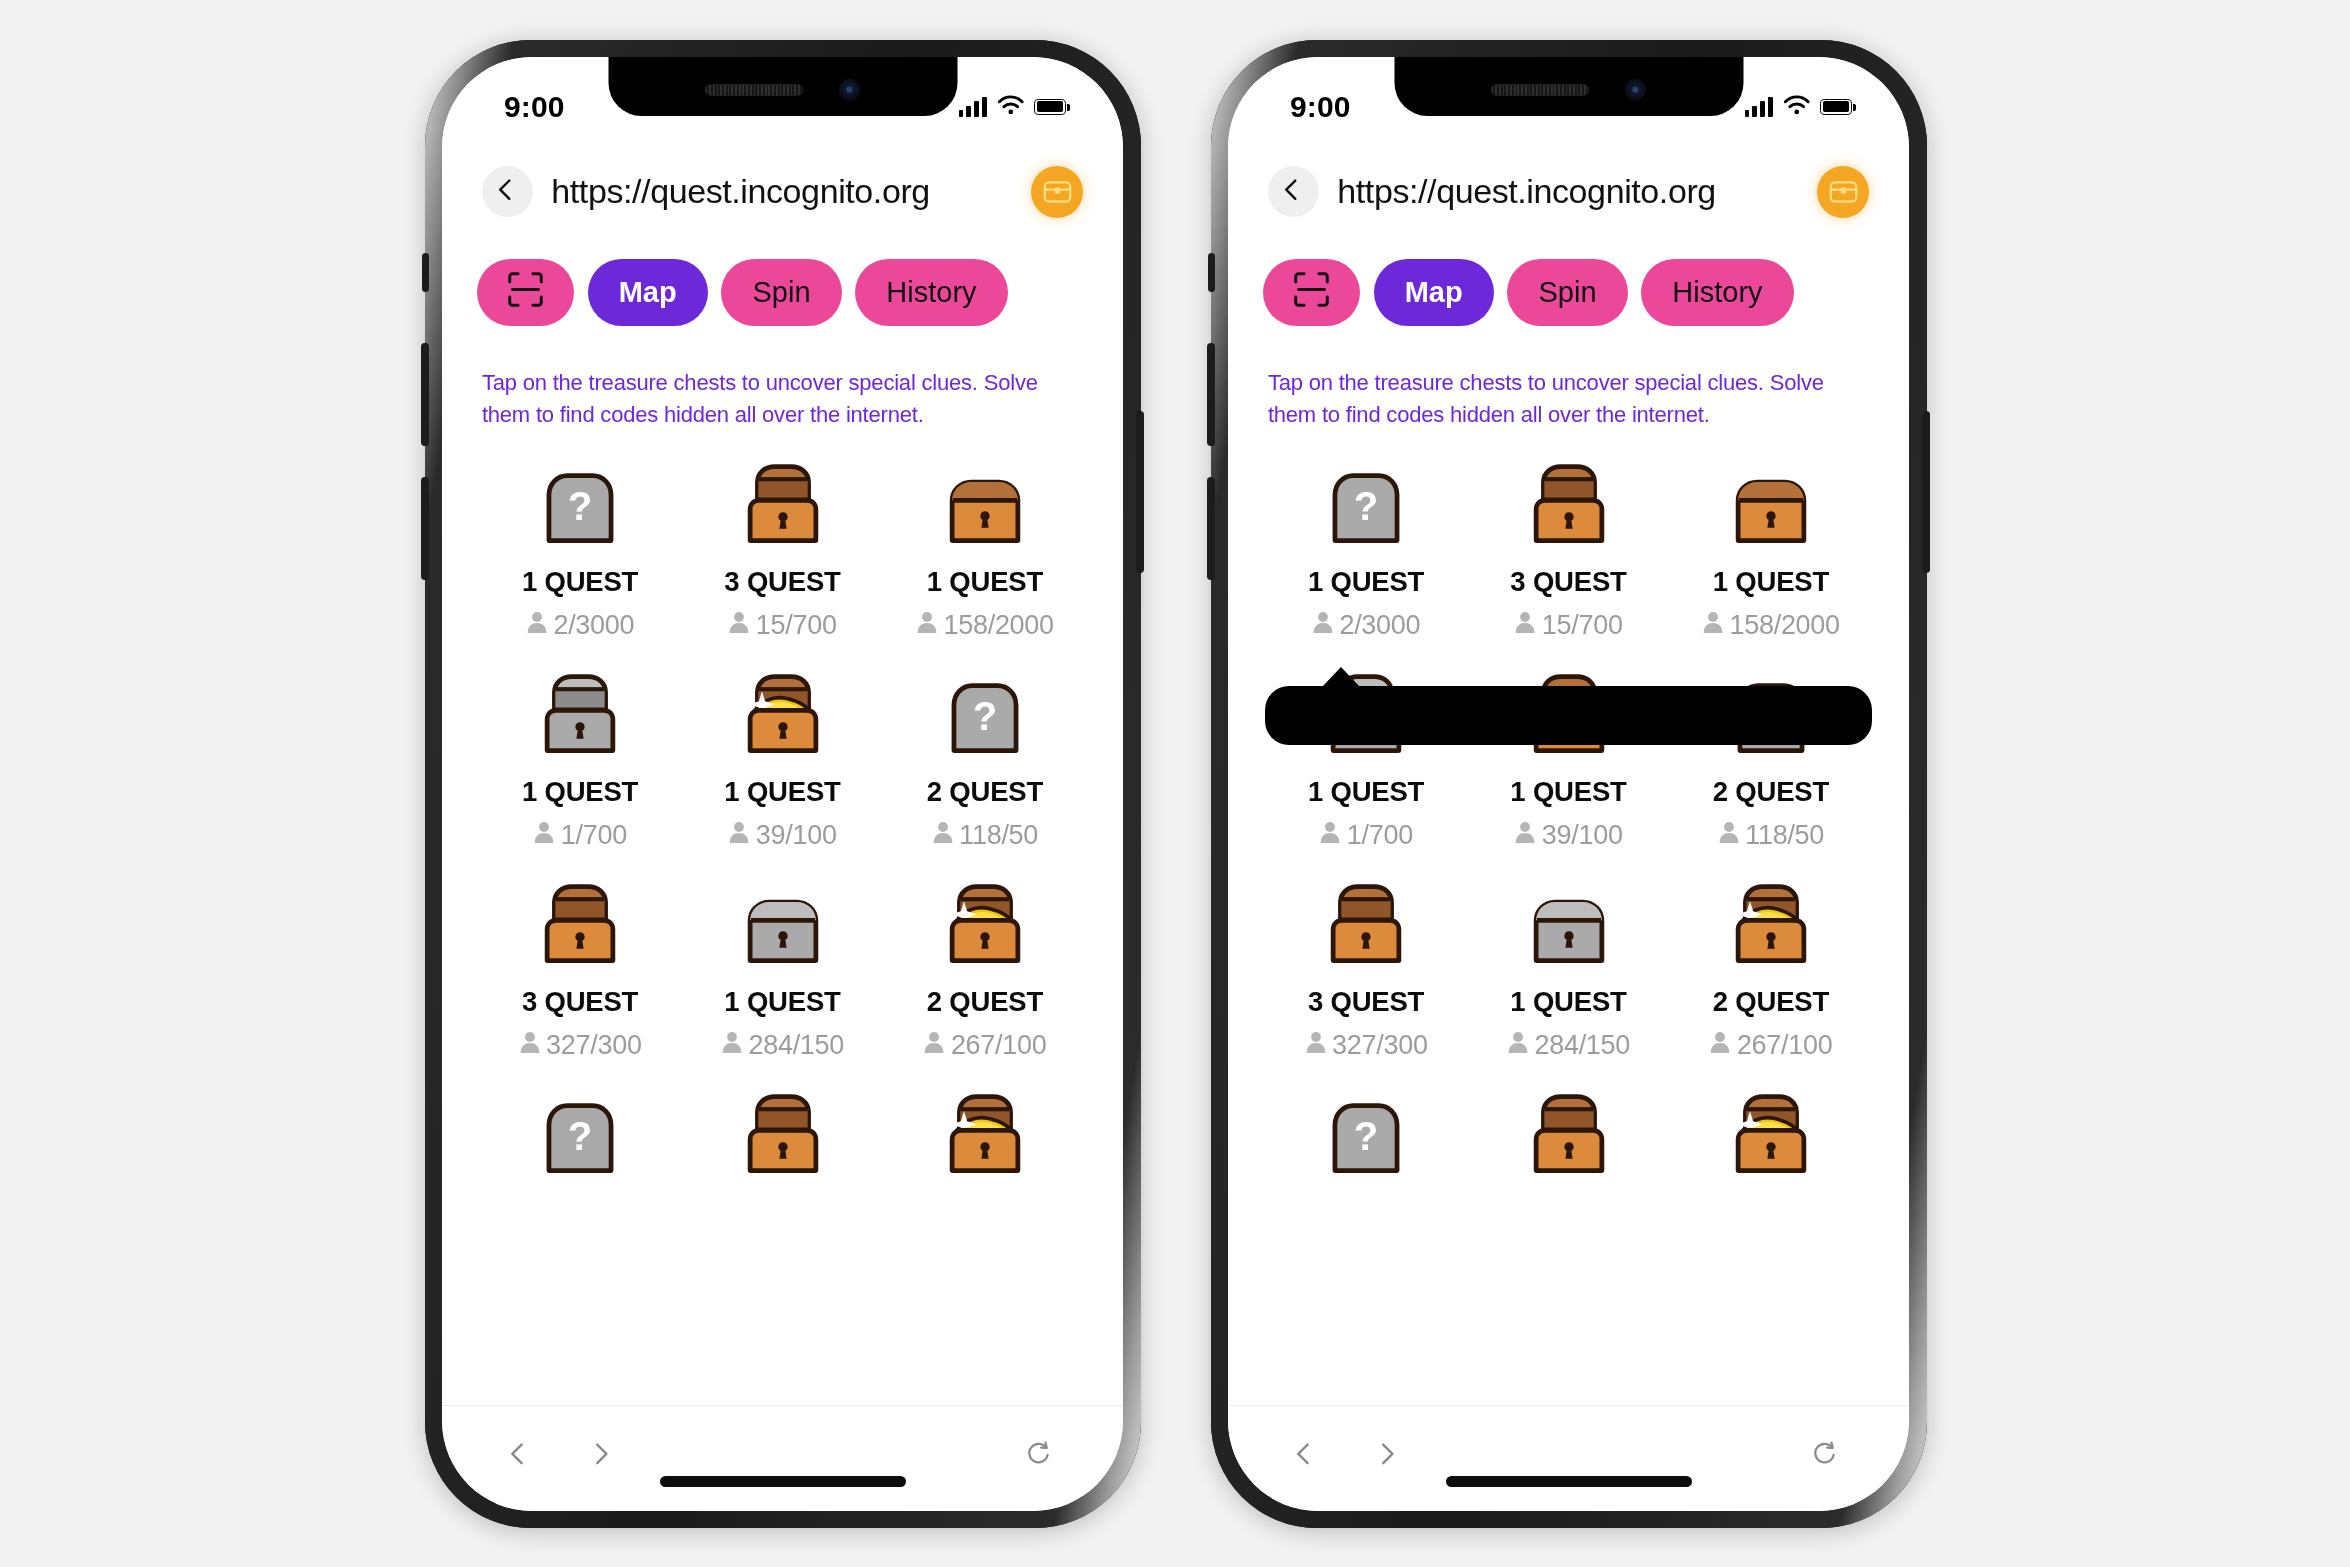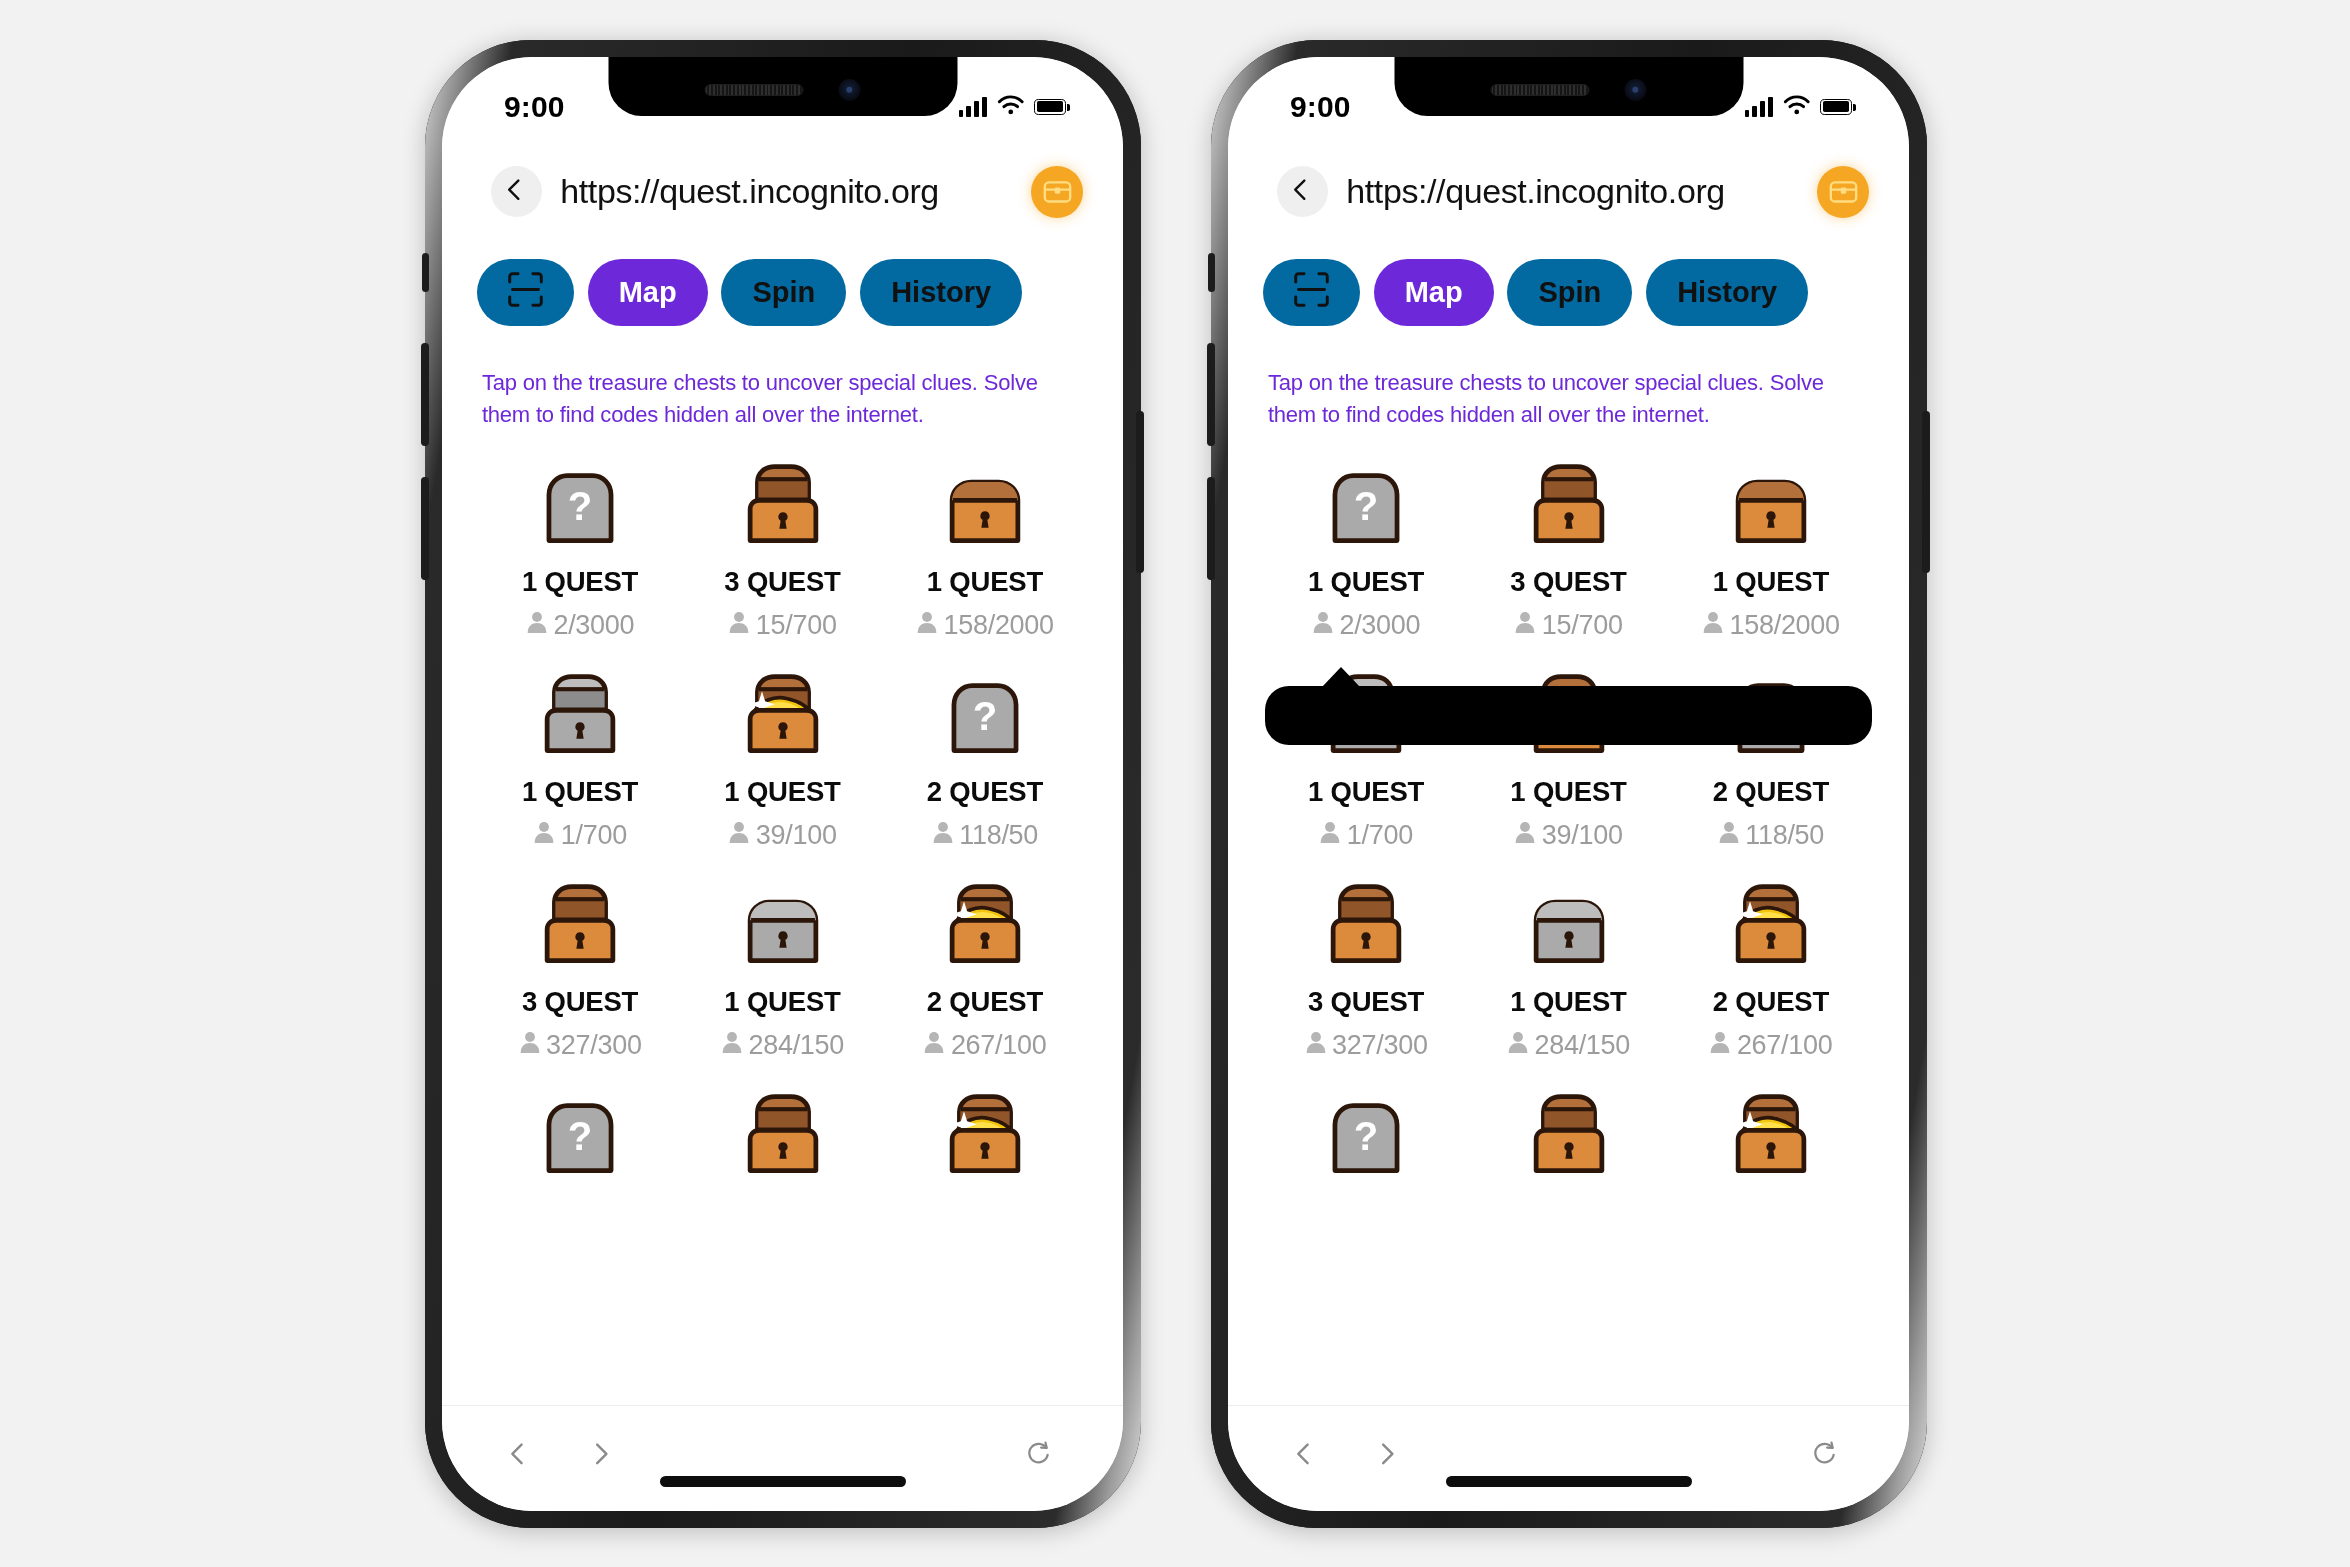--- a/index.html
+++ b/index.html
@@ -104,21 +104,21 @@
   .battery::after{
     content:""; position:absolute; right:-4.6px; top:4.6px;
     width:2.8px; height:6.4px; background:#000; border-radius:0 1.8px 1.8px 0;
   }
   .battery span { display:block; width:100%; height:100%; background:#000; border-radius:1.8px; }
 
   
   .urlbar {
     display:flex; align-items:center; gap:18.4px;
     padding: 14.7px 40px 7.3px 40px;
-    height: 103px; flex:0 0 103px;margin-left:9px;
+    height: 103px; flex:0 0 103px;
   }
   .back-circle {
     width:51px; height:51px; border-radius:50%;
     background:#efefef; display:flex; align-items:center; justify-content:center;
     flex:0 0 51px;
   }
   .url-text {
     flex:1; font-size:34px; font-weight:500; color:#111;
     white-space:nowrap; letter-spacing:-0.4px;
   }
@@ -129,23 +129,23 @@
     box-shadow: 0 0 13px rgba(245,166,35,.45);
   }
 
   
   .tabs {
     display:flex; align-items:center; gap:13.8px;
     padding: 20px 35px 9.2px 35px;
     flex:0 0 auto;
   }
   .pill {
-    height:67px; border-radius:34px; background:#0369a1;
+    height:67px; border-radius:34px; background:#ec4899;
     display:flex; align-items:center; justify-content:center;
-    font-size:29px; font-weight:700; color:#111;
+    font-size:29px; font-weight:400; color:#111;
     padding: 0 31px;
   }
   .pill.scan { width:97px; padding:0; }
   .pill.active { background:#6d28d9; color:#fff; font-weight:600; }
 
   
   .desc {
     padding: 31px 40px 0 40px;
     font-size:22px; line-height:1.47; color:#6d28d9;
     letter-spacing:-0.2px;

